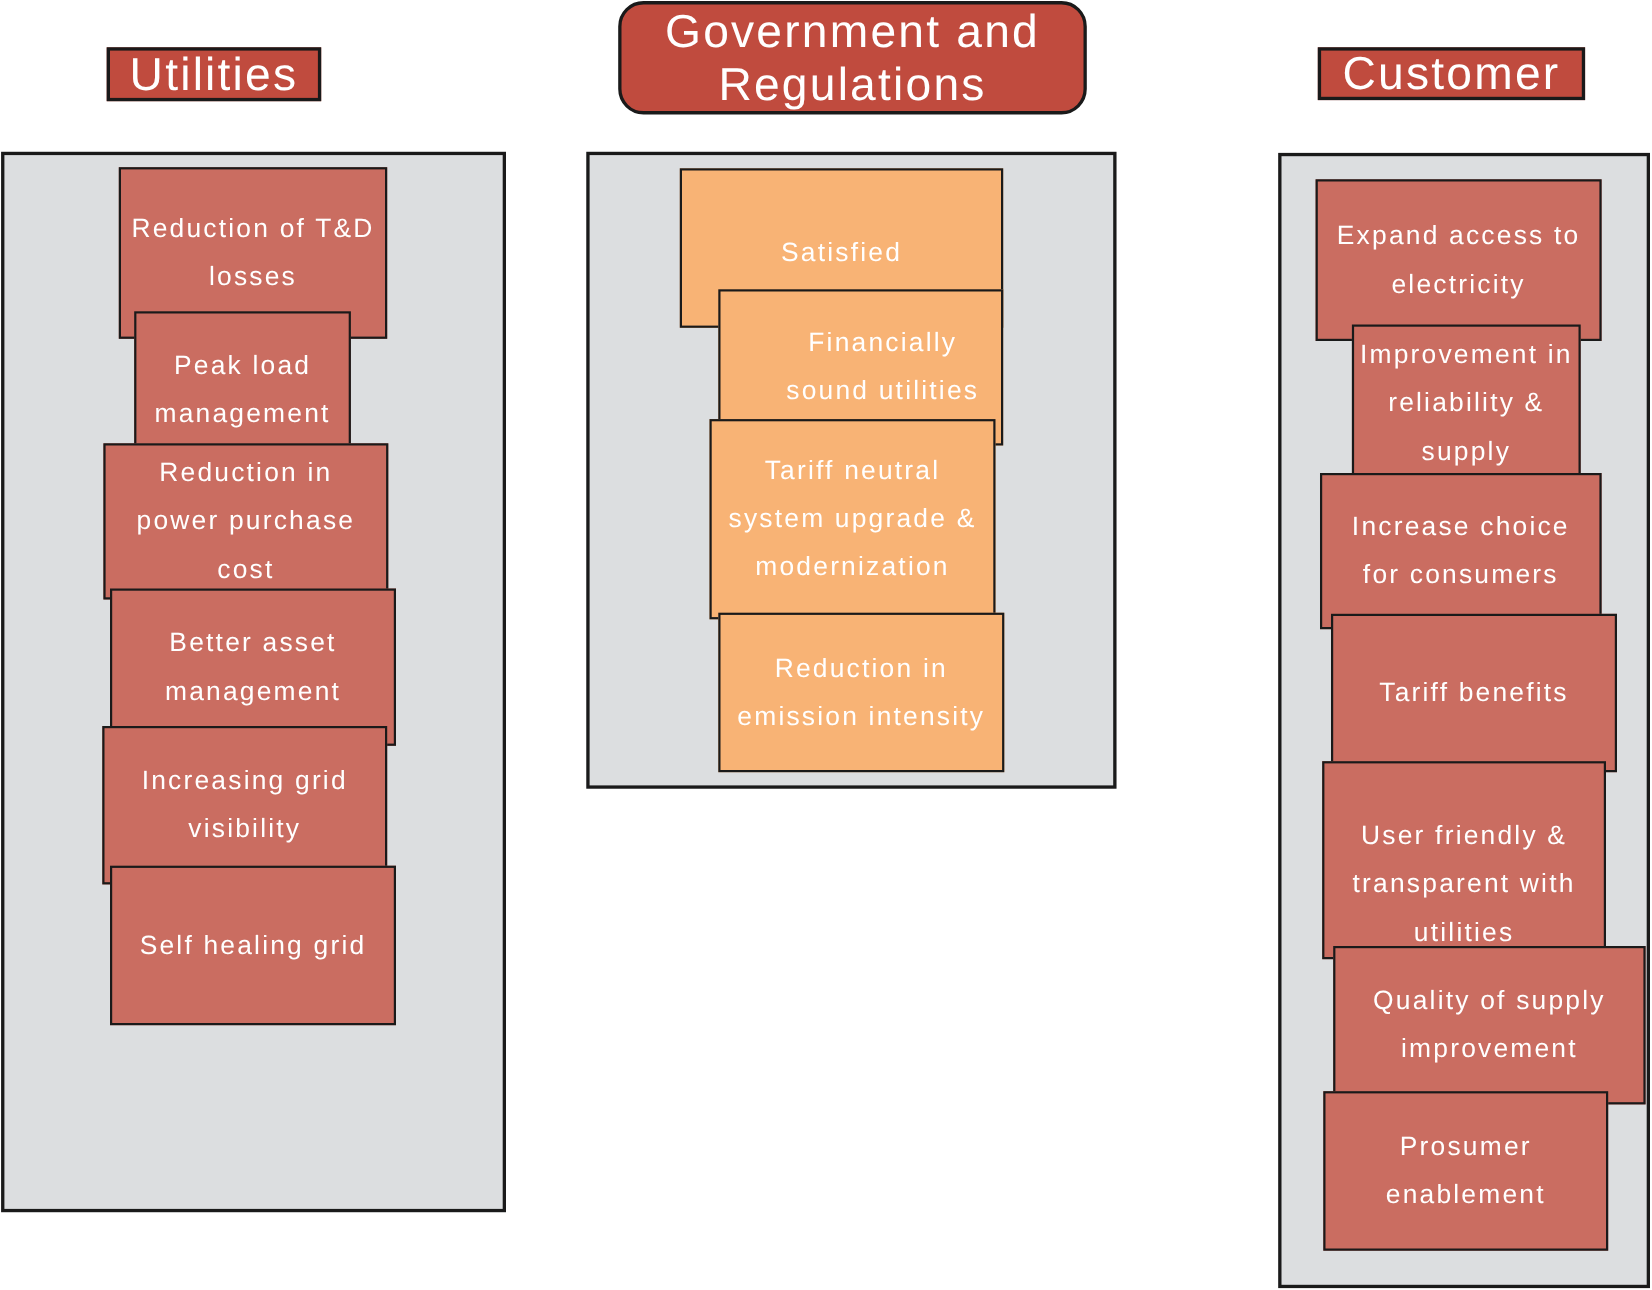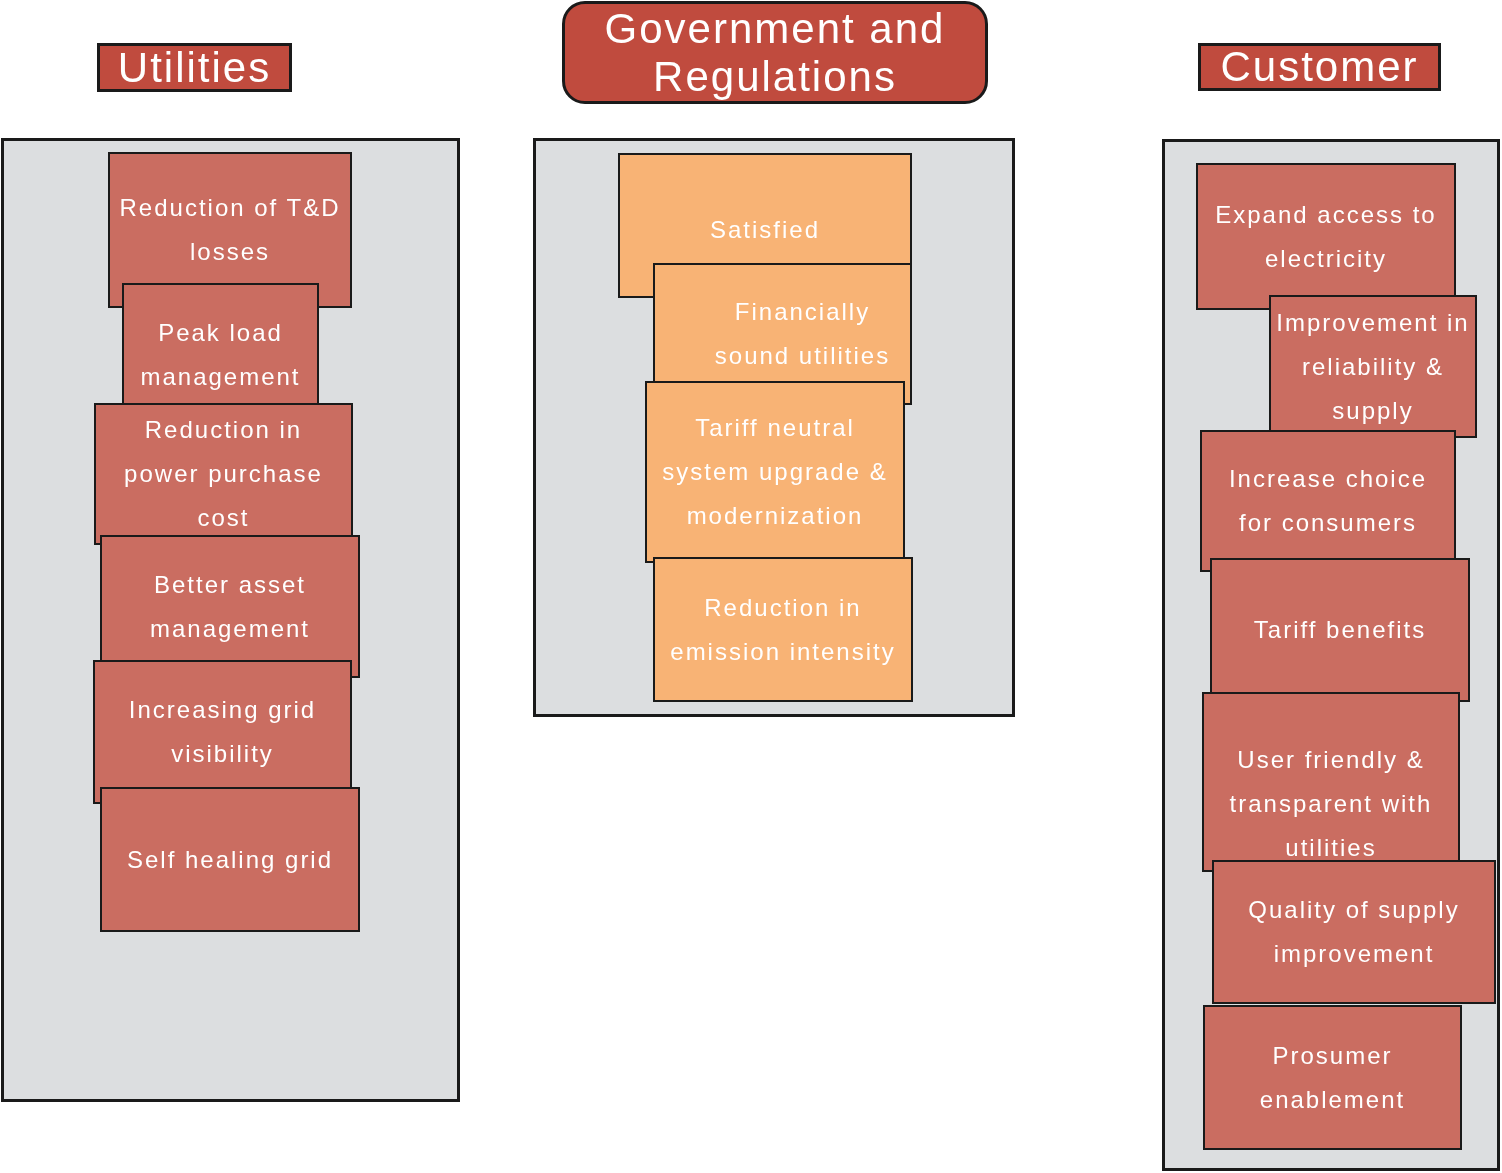--- a/index.html
+++ b/index.html
@@ -95,36 +95,36 @@
 
   <div class="hdr" style="left:562px; top:1px; width:426px; height:103px;border-radius:23px;">
     <span>Government and Regulations</span>
   </div>
 
   <div class="panel" style="left:1162px; top:139px; width:338px; height:1032px;"></div>
 
   <div class="box red" style="left:1196px; top:163px; width:260px; height:147px;">
     <span class="txt">Expand access to electricity</span>
   </div>
-  <div class="box red" style="left:1229px; top:295px; width:208px; height:143px;margin-left:40px;">
+  <div class="box red" style="left:1229px; top:295px; width:208px; height:143px;">
     <span class="txt">Improvement in reliability &amp; supply</span>
   </div>
   <div class="box red" style="left:1200px; top:430px; width:256px; height:142px;">
     <span class="txt">Increase choice for consumers</span>
   </div>
   <div class="box red" style="left:1210px; top:558px; width:260px; height:144px;">
     <span class="txt">Tariff benefits</span>
   </div>
   <div class="box red" style="left:1202px; top:692px; width:258px; height:180px;align-items:flex-end;">
     <span class="txt">User friendly &amp; transparent with utilities</span>
   </div>
   <div class="box red" style="left:1212px; top:860px; width:284px; height:144px;">
     <span class="txt">Quality of supply improvement</span>
   </div>
-  <div class="box red" style="left:1203px; top:992px; width:259px; height:145px;margin-top:13px;">
+  <div class="box red" style="left:1203px; top:992px; width:259px; height:145px;">
     <span class="txt">Prosumer enablement</span>
   </div>
 
   <div class="hdr" style="left:1198px; top:43px; width:243px; height:48px;">
     <span>Customer</span>
   </div>
 
 </div>
 
 </body></html>

